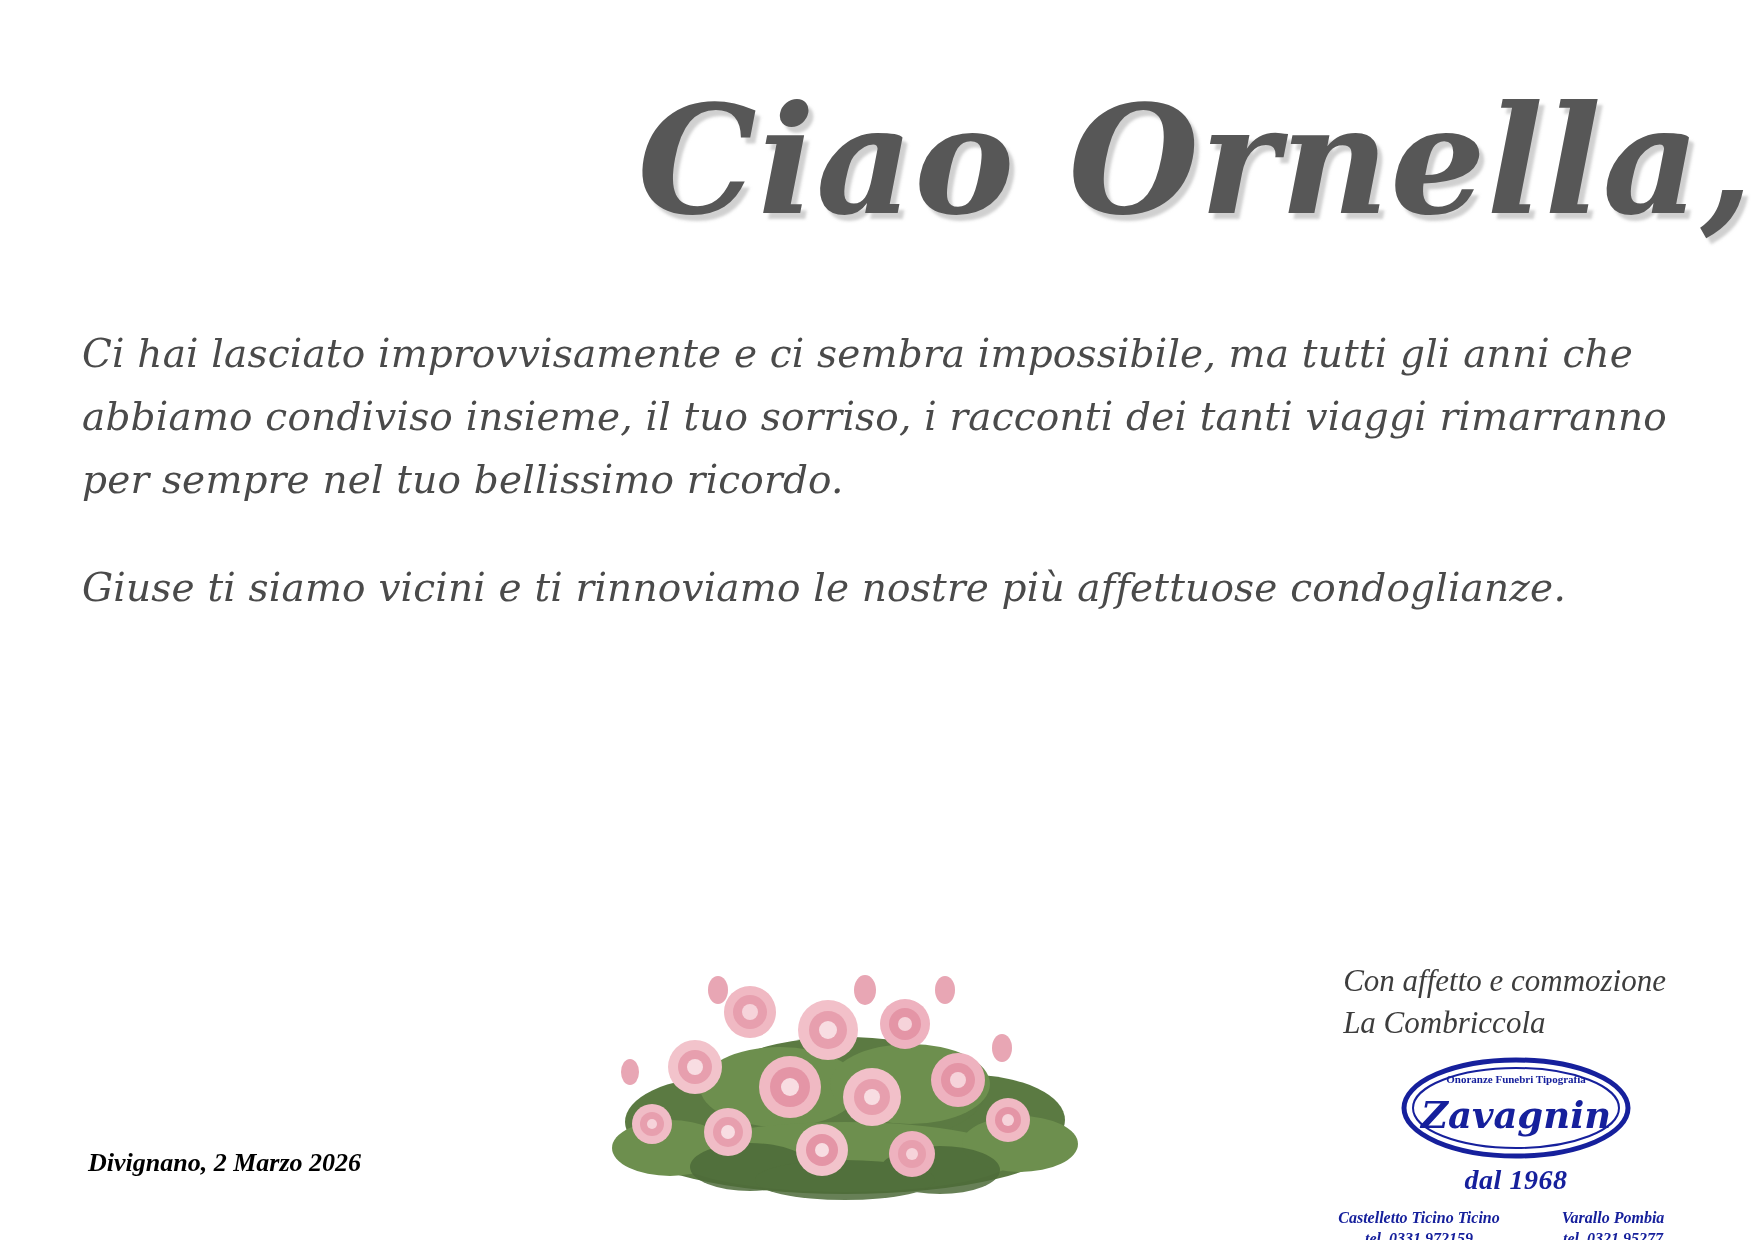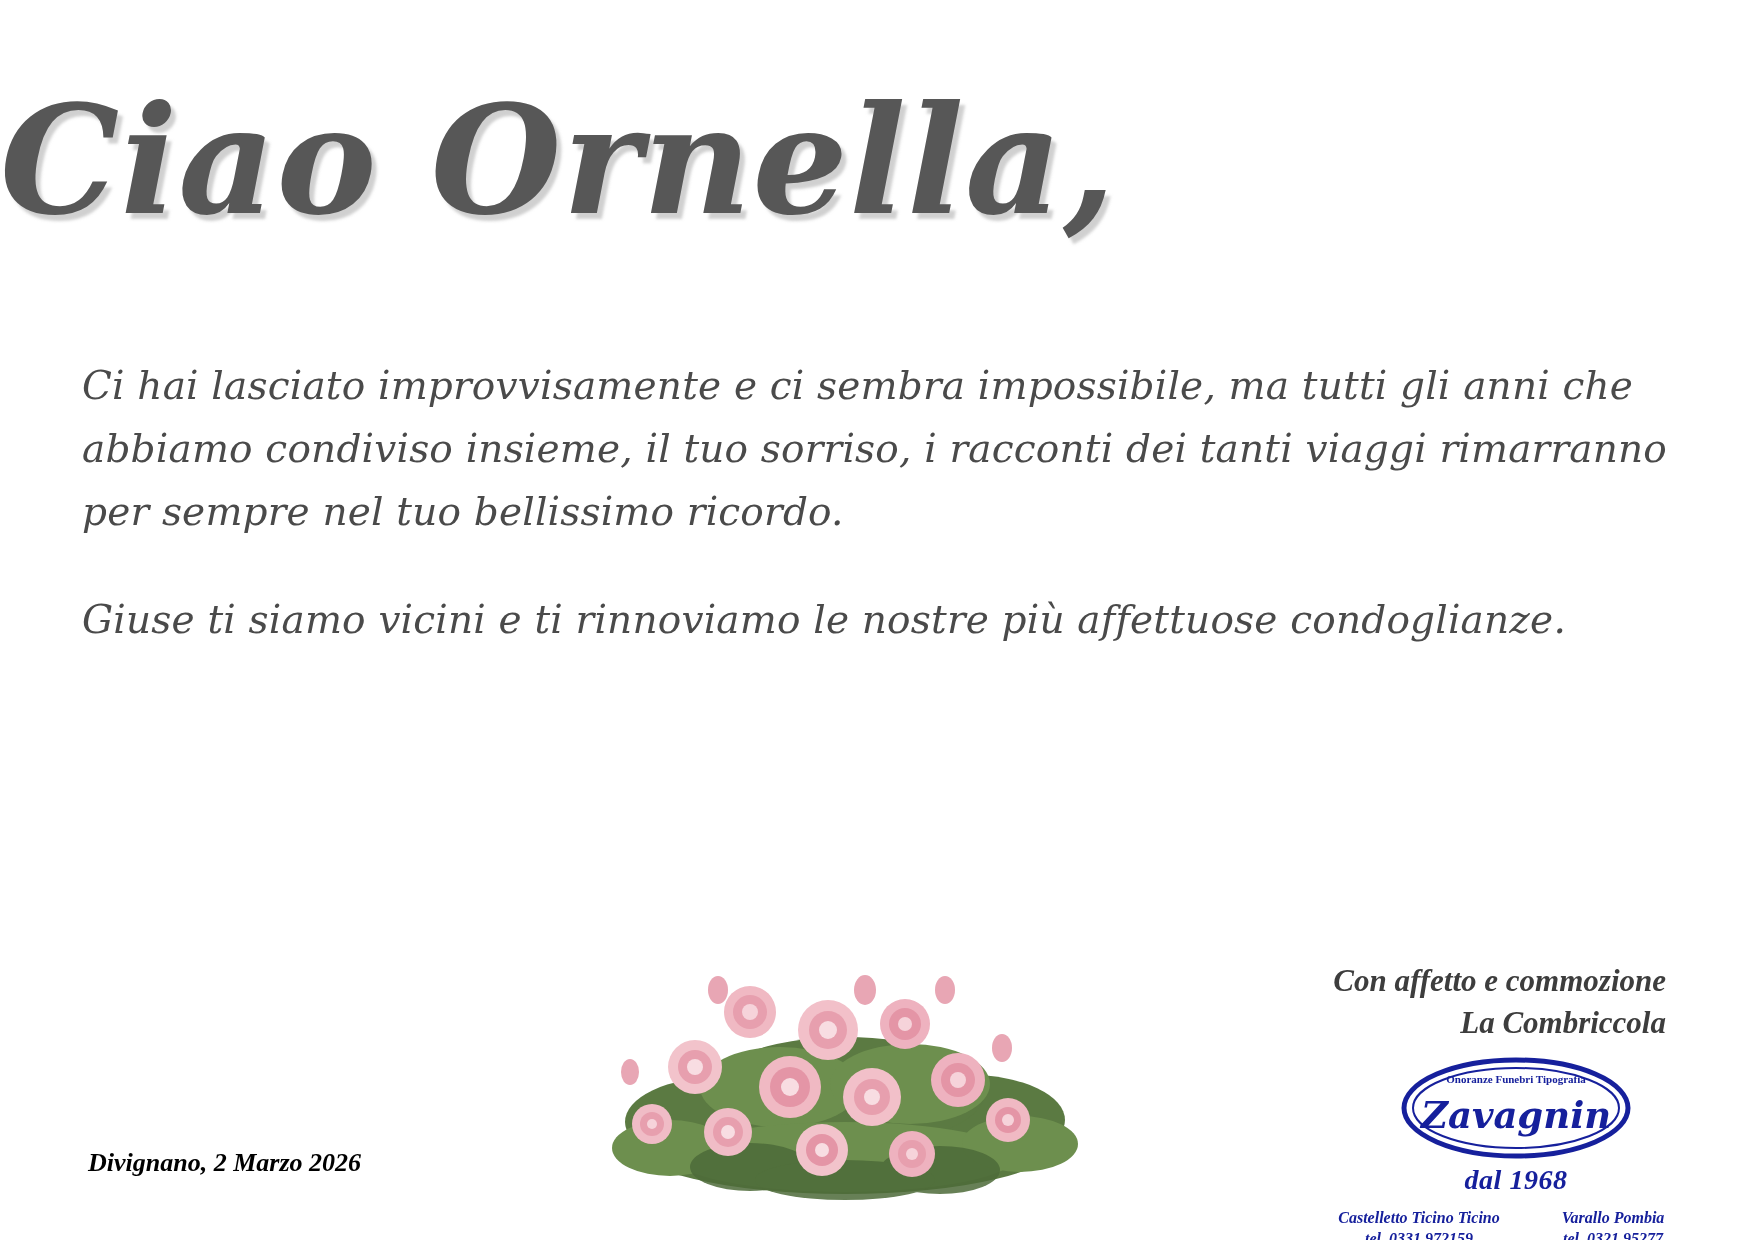--- a/index.html
+++ b/index.html
@@ -15,36 +15,36 @@
     font-family: "Liberation Serif", serif;
     color: #3f3f3f;
   }
 
   
   .heading {
     position: absolute;
     top: 78px;
     left: 0;
     width: 100%;
-    text-align: left;
+    text-align: right;
     font-family: "DejaVu Serif", serif;
     font-style: italic;
     font-weight: bold;
     font-size: 150px;
     line-height: 1.1;
     color: #575757;
     letter-spacing: 1px;
     text-shadow: 5px 6px 3px rgba(170,170,170,0.55);
     white-space: nowrap;
   }
 
   
   .message {
     position: absolute;
-    top: 354px;
+    top: 322px;
     left: 82px;
     width: 1590px;
     font-family: "DejaVu Serif", serif;
     font-style: italic;
     font-size: 39px;
     line-height: 1.62;
     color: #4a4a4a;
     letter-spacing: 0.2px;
   }
   .message p {
@@ -52,24 +52,23 @@
   }
   .message p:last-child {
     margin-bottom: 0;
   }
 
   
   .signature {
     position: absolute;
     top: 960px;
     right: 88px;
-    text-align: right;
-    font-family: "Liberation Serif", serif;
-    font-style: italic;
-    font-weight: bold;
+    font-family: "Liberation Serif", serif;
+    font-style: italic;
+    font-weight: normal;
     font-size: 31px;
     line-height: 1.35;
     color: #3d3d3d;
   }
 
   
   .place-date {
     position: absolute;
     left: 88px;
     top: 1148px;

